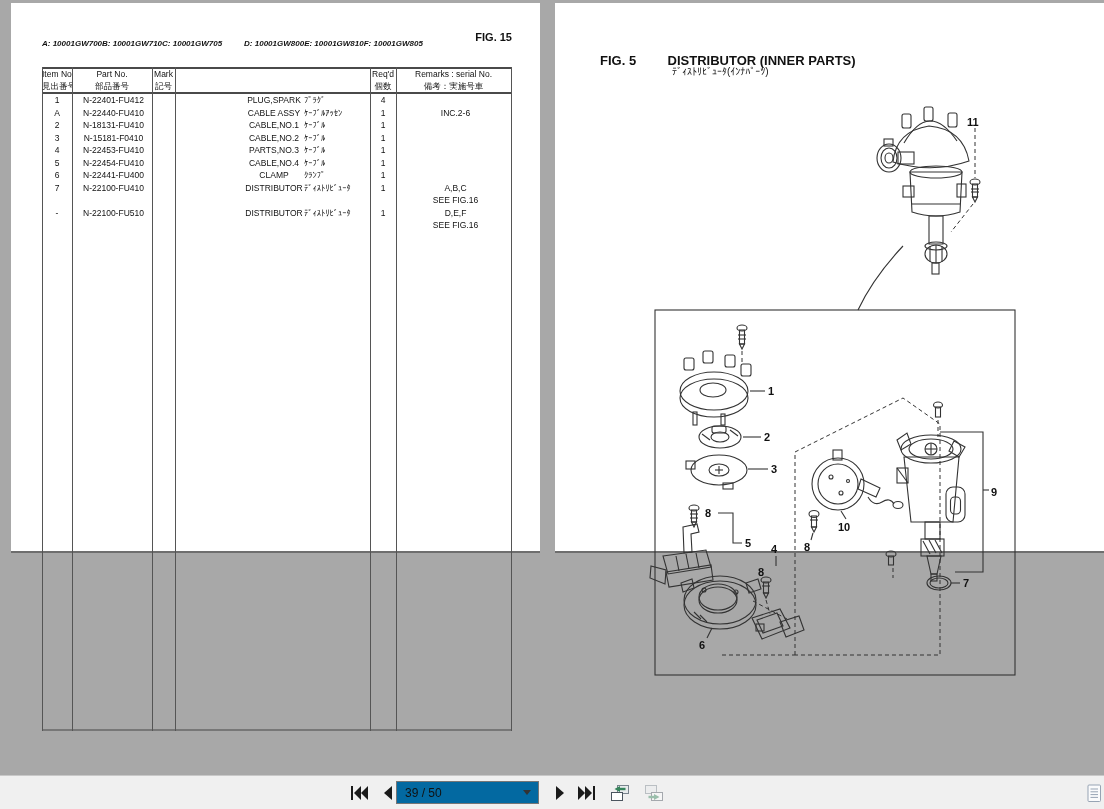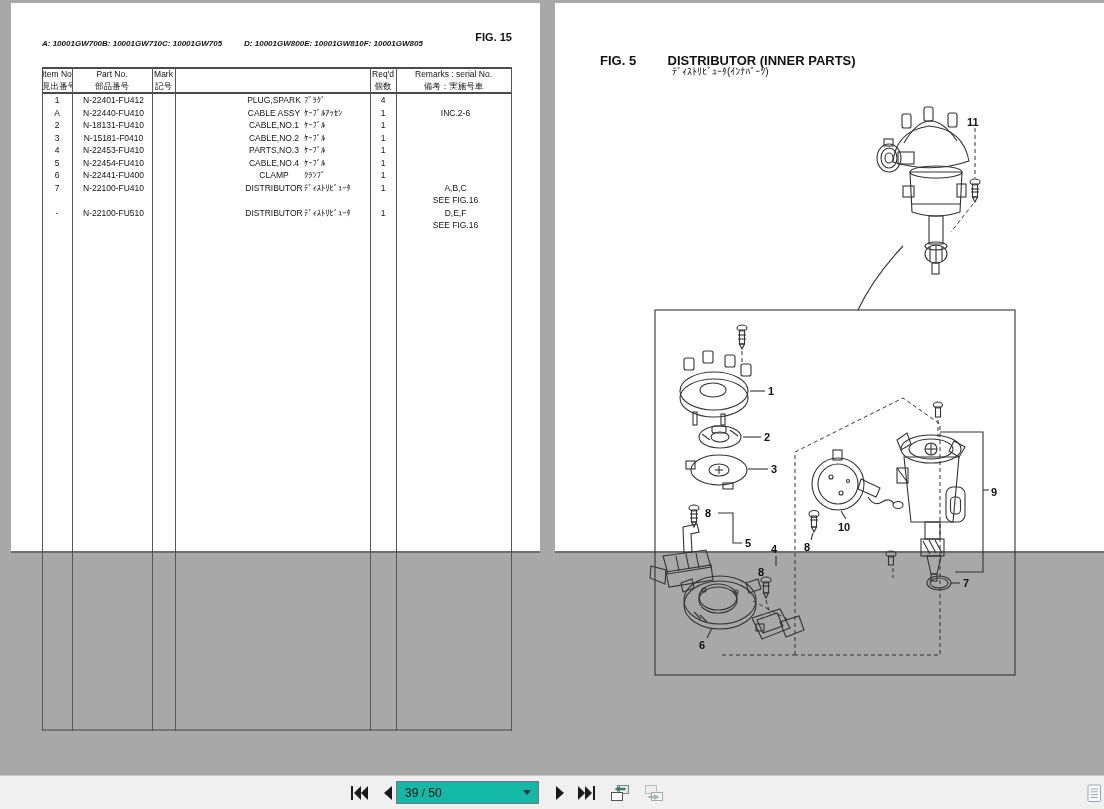--- a/index.html
+++ b/index.html
@@ -40,21 +40,21 @@
   .fig16-title{font-size:13px;font-weight:bold;color:#111;margin-left:27px;}
   .fig16-sub{position:absolute;left:117px;top:63px;font-size:10px;color:#111;z-index:2;}
   svg.diagram{position:absolute;left:0;top:0;z-index:1;}
   svg.diagram .ln{stroke:#333;fill:none;stroke-width:1.1;}
   svg.diagram .dash{stroke:#333;fill:none;stroke-width:1;stroke-dasharray:4 3;}
   svg.diagram text.lbl{font-family:"Liberation Sans","DejaVu Sans",sans-serif;font-size:11px;font-weight:bold;fill:#111;}
 
   
   .toolbar{position:absolute;left:0;top:775px;width:1104px;height:34px;background:#f0f0f0;border-top:1px solid #c8c8c8;box-sizing:border-box;}
   .tbtn{position:absolute;top:7px;width:24px;height:20px;background:transparent;border:none;padding:0;margin:0;display:flex;align-items:center;justify-content:center;cursor:pointer;}
-  .page-combo{position:absolute;left:396px;top:5px;width:143px;height:23px;background:#14b8a6;border:1px solid #767676;box-sizing:border-box;display:flex;align-items:center;cursor:pointer;gap:48px;}
+  .page-combo{position:absolute;left:396px;top:5px;width:143px;height:23px;background:#0369a1;border:1px solid #767676;box-sizing:border-box;display:flex;align-items:center;cursor:pointer;gap:48px;}
   .page-combo .val{font-size:12px;color:#111;padding-left:8px;flex:1;}
   .page-combo .caret{width:0;height:0;border-left:4px solid transparent;border-right:4px solid transparent;border-top:5px solid #333;margin-right:7px;}
   .faded{opacity:0.45;}
 </style>
 </head>
 <body>
 
 <div class="viewer">
 
   <div class="page page-left">

